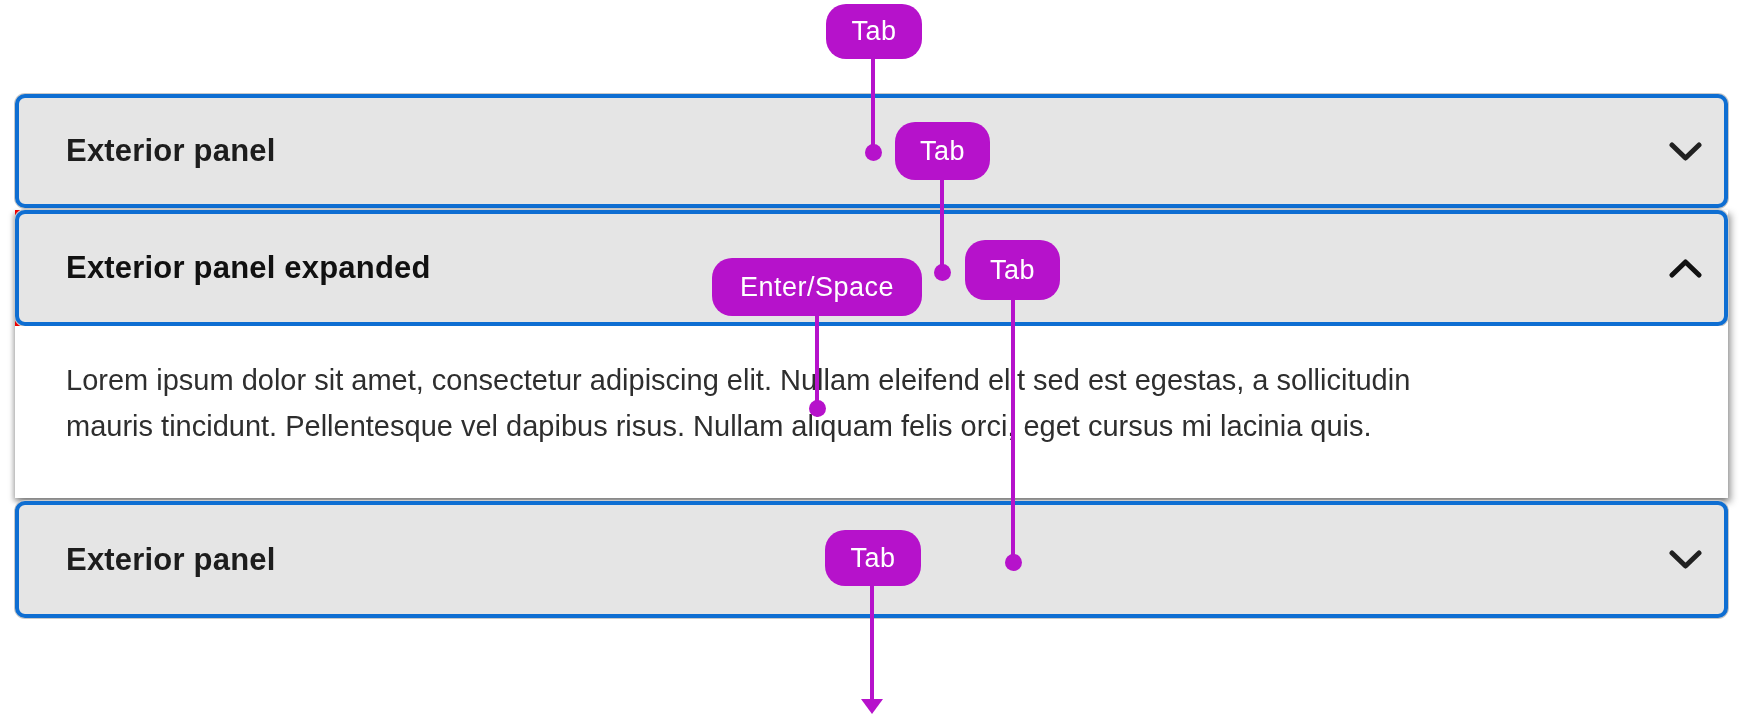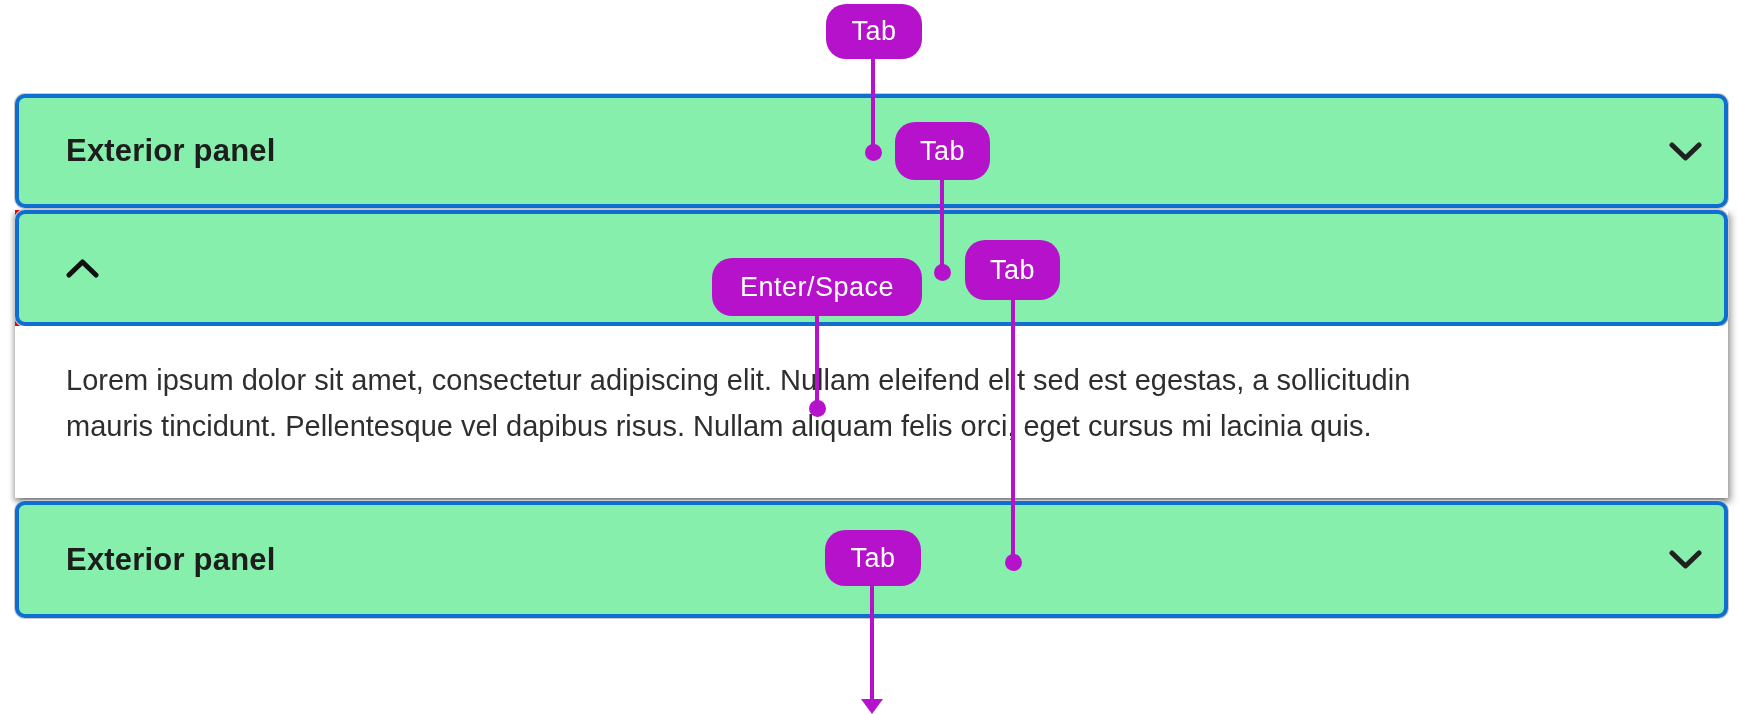--- a/index.html
+++ b/index.html
@@ -12,21 +12,21 @@
     height: 714px;
     background: #ffffff;
     overflow: hidden;
   }
 
   
   .panel-header {
     position: absolute;
     left: 15px;
     width: 1713px;
-    background: #86efac;
+    background: #e5e5e5;
     border: 4px solid #0e6ed2;          
     border-radius: 10px;
     box-shadow: 0 0 0 1px #c9c9c9;      
     display: flex;
     align-items: center;
     padding: 0 22px 0 47px;
   }
   .panel-header .title {
     font-size: 31px;
     font-weight: 700;
@@ -141,20 +141,21 @@
   <div class="panel-header" id="panel-1">
     <span class="title">Exterior panel</span>
     <svg class="chev" width="33" height="21" viewBox="0 0 33 21">
       <polyline points="3,4 16.5,17 30,4" fill="none" stroke="#212121" stroke-width="5" stroke-linecap="round" stroke-linejoin="round"></polyline>
     </svg>
   </div>
 
   <div class="expanded-item">
     <div class="expanded-accent"></div>
     <div class="panel-header expanded">
+      <span class="title">Exterior panel expanded</span>
       <svg class="chev" width="33" height="21" viewBox="0 0 33 21">
         <polyline points="3,17 16.5,4 30,17" fill="none" stroke="#111111" stroke-width="5" stroke-linecap="round" stroke-linejoin="round"></polyline>
       </svg>
     </div>
     <div class="expanded-body">
       <div class="line">Lorem ipsum dolor sit amet, consectetur adipiscing elit. Nullam eleifend elit sed est egestas, a sollicitudin</div>
       <div class="line">mauris tincidunt. Pellentesque vel dapibus risus. Nullam aliquam felis orci, eget cursus mi lacinia quis.</div>
     </div>
   </div>
 

